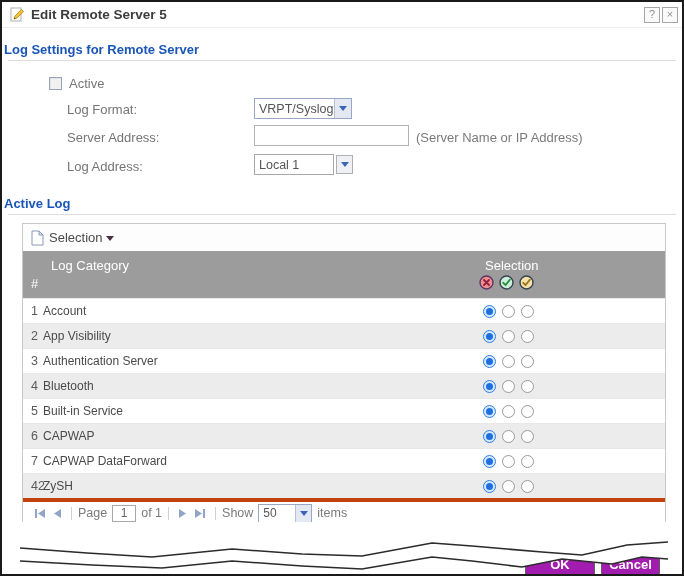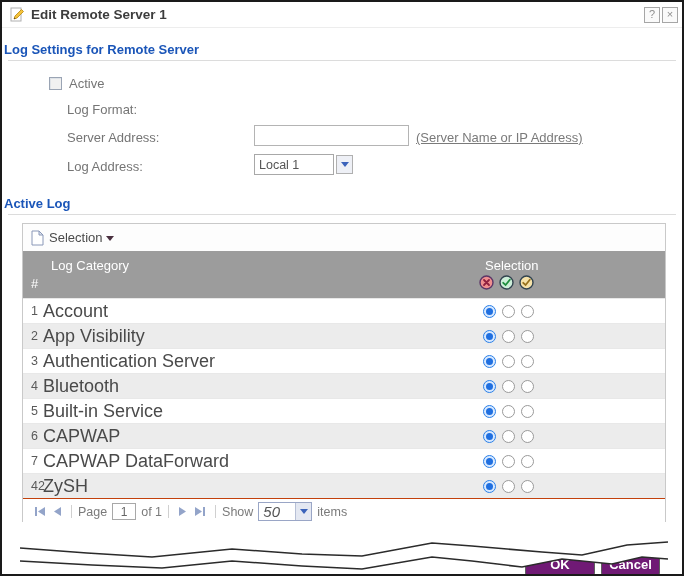--- a/index.html
+++ b/index.html
@@ -29,21 +29,21 @@
     color: #8f8f8f; font-size: 11px; line-height: 13px; text-align: center;
     cursor: pointer;
   }
 
   
   .section-hdr { position: absolute; left: 2px; font-size: 13px; font-weight: bold; color: #1a55b8; }
   .hrule { position: absolute; left: 6px; right: 6px; border-top: 1px solid #dcdcdc; }
 
   
   .lbl { font-size: 13px; color: #757575; }
-  .hint { font-size: 13px; color: #7a7a7a; text-decoration: underline; }
+  .hint { font-size: 13px; color: #7a7a7a; }
 
   .chkrow { position: absolute; left: 47px; top: 74px; display: flex; align-items: center; }
   .checkbox {
     width: 13px; height: 13px; border: 1px solid #9aa4b4;
     background: #f1f1f1; box-shadow: inset 1px 1px 0 #dfe3e8;
   }
   .chkrow .lbl { margin-left: 7px; }
 
   .combo {
     position: absolute; height: 21px; display: flex;
@@ -94,95 +94,101 @@
   .th-sel { position: absolute; left: 462px; top: 7px; font-size: 13px; }
   .th-icons { position: absolute; left: 456px; top: 24px; display: flex; gap: 5px; }
   .th-icons svg { cursor: pointer; }
 
   .trow {
     position: relative; height: 25px; display: flex; align-items: center;
     border-top: 1px solid #e8e8e8; background: #fff;
   }
   .trow.alt { background: #ececec; }
   .rnum { font-size: 12.5px; color: #5a5a5a; width: 19px; padding-left: 8px; flex: none; }
-  .rcat { font-size: 18px; color: #4a4a4a; padding-left: 1px; }
+  .rcat { font-size: 12px; color: #4a4a4a; padding-left: 1px; }
   .radios { position: absolute; left: 460px; display: flex; gap: 6px; }
   .radio {
     width: 13px; height: 13px; border-radius: 50%;
     border: 1px solid #9a9a9a; background: #fff; position: relative; cursor: pointer;
   }
   .radio.sel { border: 1px solid #2a80e8; background: #d8e9ff; }
   .radio.sel::after {
     content: ""; position: absolute; left: 2px; top: 2px;
     width: 7px; height: 7px; border-radius: 50%; background: #1f6fe0;
   }
 
   
   .pager {
-    position: relative; height: 26px; border-top: 1px solid #c2410c;
+    position: relative; height: 26px; border-top: 4px solid #c2410c;
     display: flex; align-items: center; padding-left: 8px; background: #fff;
     font-size: 12.5px; color: #7a7a7a;
   }
   .pager-sep { width: 0; height: 13px; border-left: 1px solid #d0d0d0; margin: 0 6px; }
   .pg-ico { display: inline-flex; margin: 0 3px; cursor: pointer; }
   .page-input {
     width: 24px; height: 17px; border: 1px solid #a8a8a8; text-align: center;
     font-size: 12px; color: #666; margin: 0 5px; font-family: "Liberation Sans", sans-serif;
   }
   .show-select {
     display: flex; width: 54px; height: 19px; border: 1px solid #9aa6c6;
     background: #fff; margin: 0 5px; align-items: center; cursor: pointer;
   }
-  .show-select .sv { font-size: 15px; color: #555; padding-left: 4px; font-style: italic; }
+  .show-select .sv { font-size: 12px; color: #555; padding-left: 4px; }
   .show-select .sa {
     margin-left: auto; width: 16px; height: 100%; background: #e4e8f2;
     border-left: 1px solid #b7c0d6; display: flex; align-items: center; justify-content: center;
   }
   .pager-status { position: absolute; right: 10px; top: 6px; font-size: 12.5px; color: #8a8a8a; }
 
   
   .btn {
     position: absolute; height: 23px; z-index: 1;
-    background: #701a75; border: 1px solid #5f5f5f; border-radius: 3px;
+    background: #a21caf; border: 1px solid #5f5f5f; border-radius: 3px;
     color: #fff; font-size: 13px; font-weight: bold; text-align: center; line-height: 21px;
     cursor: pointer;
   }
   .btn-ok { left: 523px; top: 551px; width: 70px; }
   .btn-cancel { left: 599px; top: 551px; width: 59px; }
   .tear { position: absolute; left: 0; top: 520px; z-index: 2; pointer-events: none; }
 </style>
 </head>
 <body>
 
 <div class="dialog">
 
   <div class="titlebar">
     <span style="display:inline-flex;">
       <svg width="15" height="15" viewBox="0 0 15 15">
         <rect x="1" y="1" width="10" height="13" fill="#ffffff" stroke="#b0b0b0" stroke-width="1"></rect>
         <path d="M4 12 L5 9 L11.5 2.5 L13.5 4.5 L7 11 Z" fill="#f5c33b" stroke="#b8860b" stroke-width="0.8"></path>
         <path d="M4 12 L5.6 11.6 L4.4 10.4 Z" fill="#4a3a20"></path>
       </svg>
     </span>
-    <span class="title-text">Edit Remote Server 1</span>
+    <span class="title-text">Edit Remote Server 5</span>
     <span class="win-btns">
       <span class="win-btn">?</span>
       <span class="win-btn">×</span>
     </span>
   </div>
 
   <div class="section-hdr" style="top:40px;">Log Settings for Remote Server</div>
   <div class="hrule" style="top:58px;"></div>
 
   <div class="chkrow">
     <span class="checkbox"></span>
     <span class="lbl">Active</span>
   </div>
 
   <div class="lbl" style="position:absolute;left:65px;top:100px;">Log Format:</div>
+  <div class="combo" style="left:252px;top:96px;width:98px;">
+    <span class="combo-text" style="width:79px;">VRPT/Syslog</span>
+    <span class="combo-arrow">
+        <span class="tri-down-blue"></span>
+      </span>
+  </div>
 
   <div class="lbl" style="position:absolute;left:65px;top:128px;">Server Address:</div>
   <input class="textinput" style="left: 252px; top: 123px; width: 155px;" value="">
   <div class="hint" style="position:absolute;left:414px;top:128px;">(Server Name or IP Address)</div>
 
   <div class="lbl" style="position:absolute;left:65px;top:157px;">Log Address:</div>
   <div class="facility-box" style="left:252px;top:152px;">
     <span>Local 1</span>
   </div>
   <div class="facility-arrow" style="left:334px;top:153px;">

